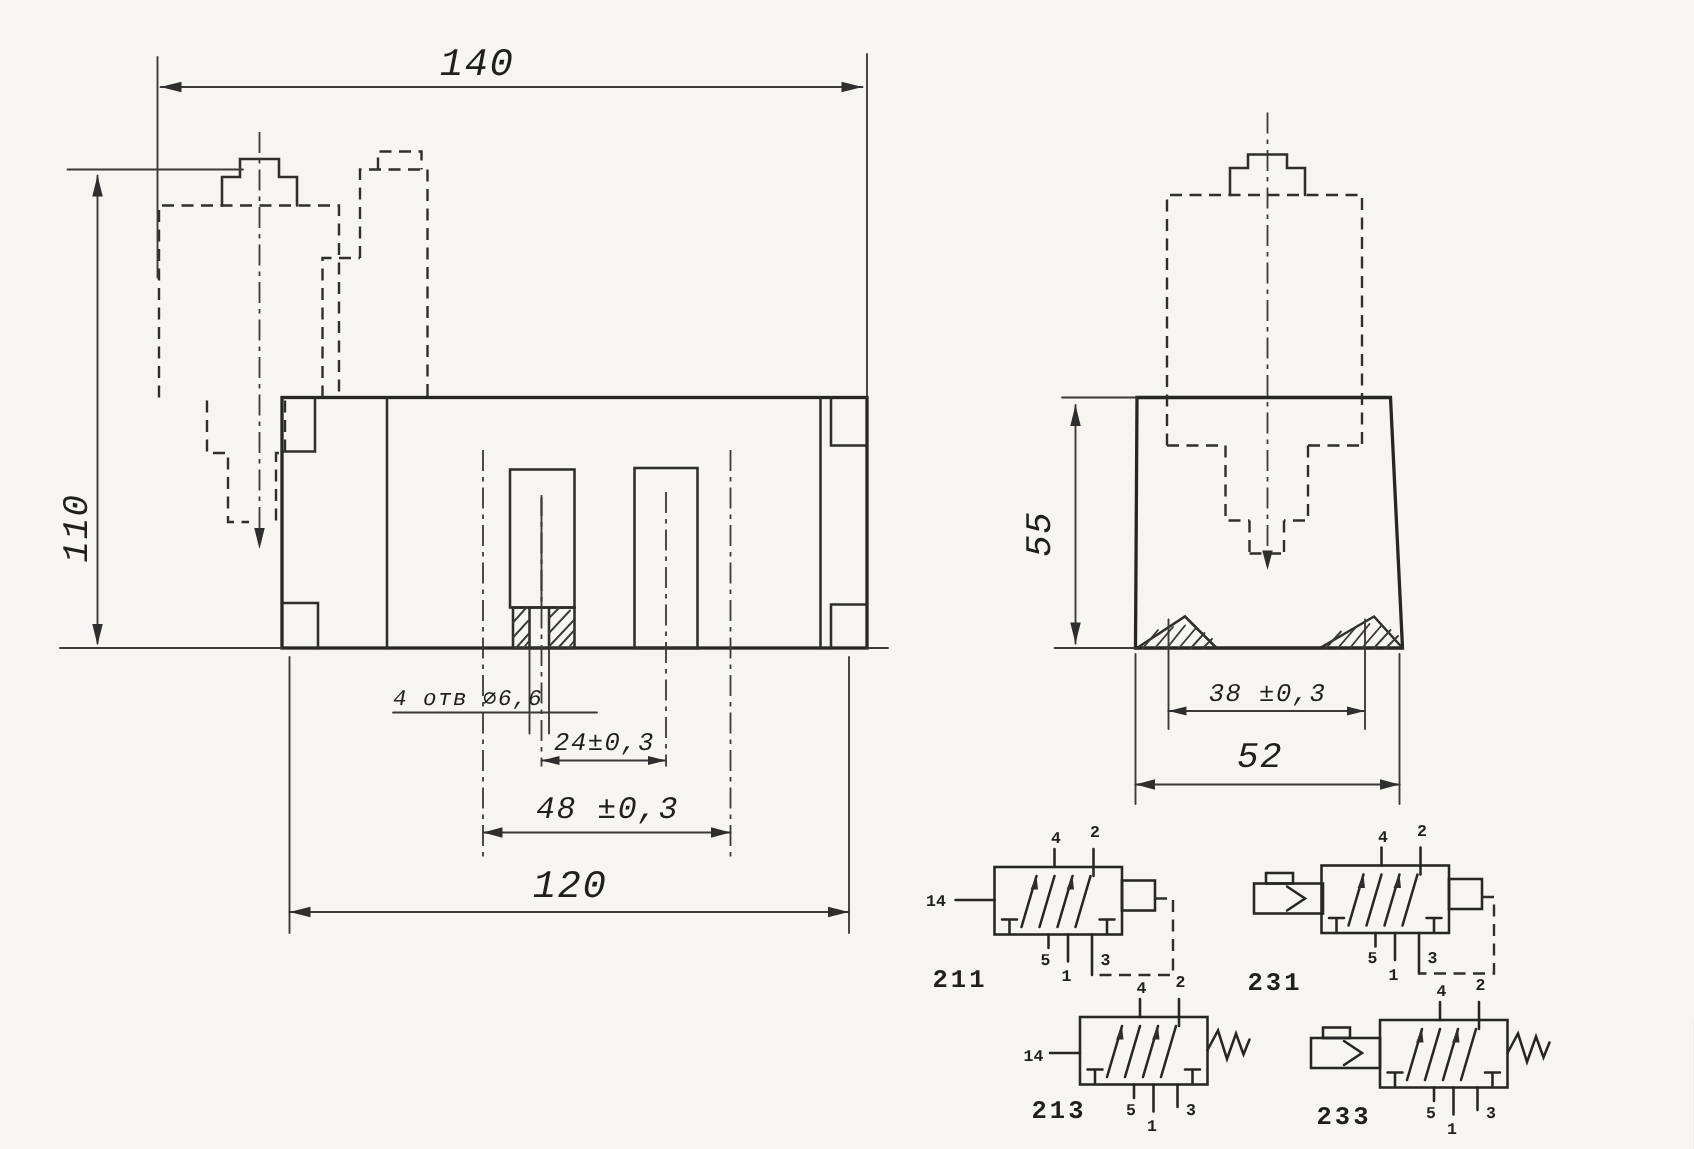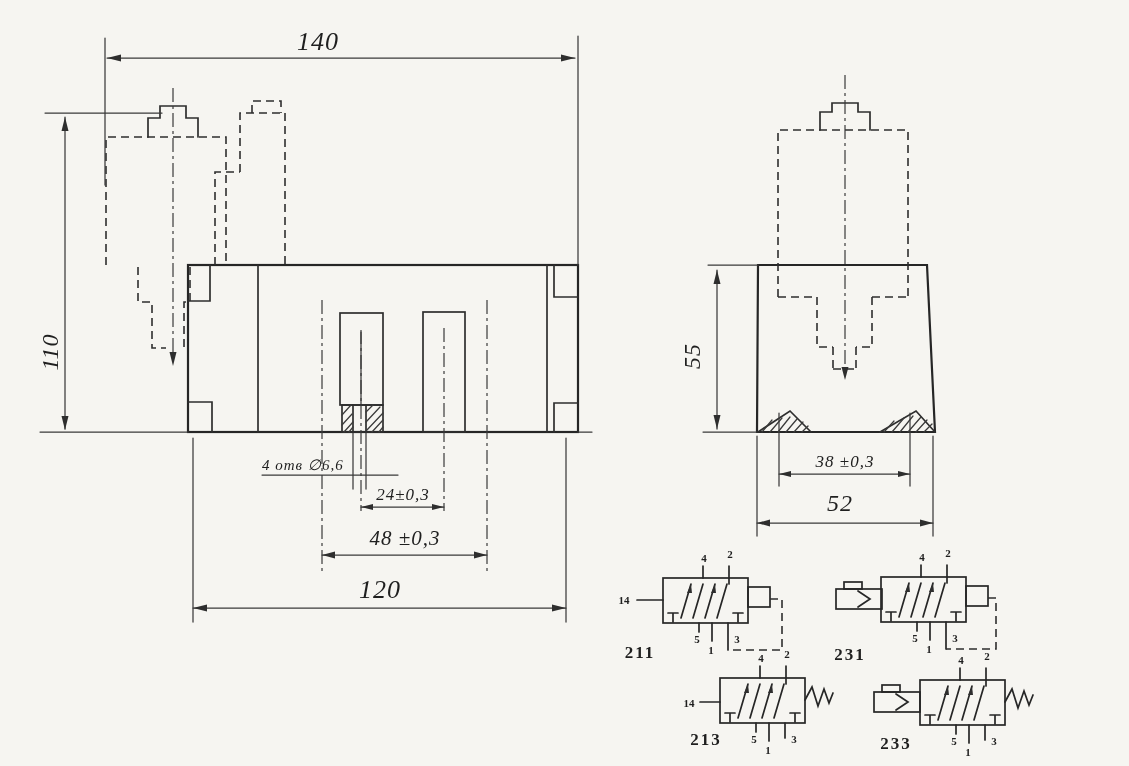--- a/index.html
+++ b/index.html
@@ -1,17 +1,17 @@
 <!DOCTYPE html>
 <html><head>
 <meta charset="utf-8">
 <style>
   html,body{margin:0;padding:0;background:#e9e8e4;}
   .page{position:relative;width:1129px;height:766px;background:#f6f5f1;overflow:hidden;
-        font-family:Liberation Serif, serif;}
+        font-family:Liberation Mono, monospace;}
   svg{display:block;}
   
   .o  {stroke:#262626;stroke-width:2.2;fill:none;stroke-linecap:round;}   
   .m  {stroke:#2e2e2e;stroke-width:1.7;fill:none;stroke-linecap:round;}   
   .t  {stroke:#3a3a3a;stroke-width:1.25;fill:none;stroke-linecap:round;}  
   .hid{stroke:#2e2e2e;stroke-width:1.6;fill:none;stroke-dasharray:8 5;}   
   .cl {stroke:#3a3a3a;stroke-width:1.2;fill:none;stroke-dasharray:14 4 3 4;} 
   .ah {fill:#2e2e2e;stroke:none;}                                         
   .sym{stroke:#262626;stroke-width:1.7;fill:none;stroke-linecap:round;}
   text{fill:#1f1f1f;}

